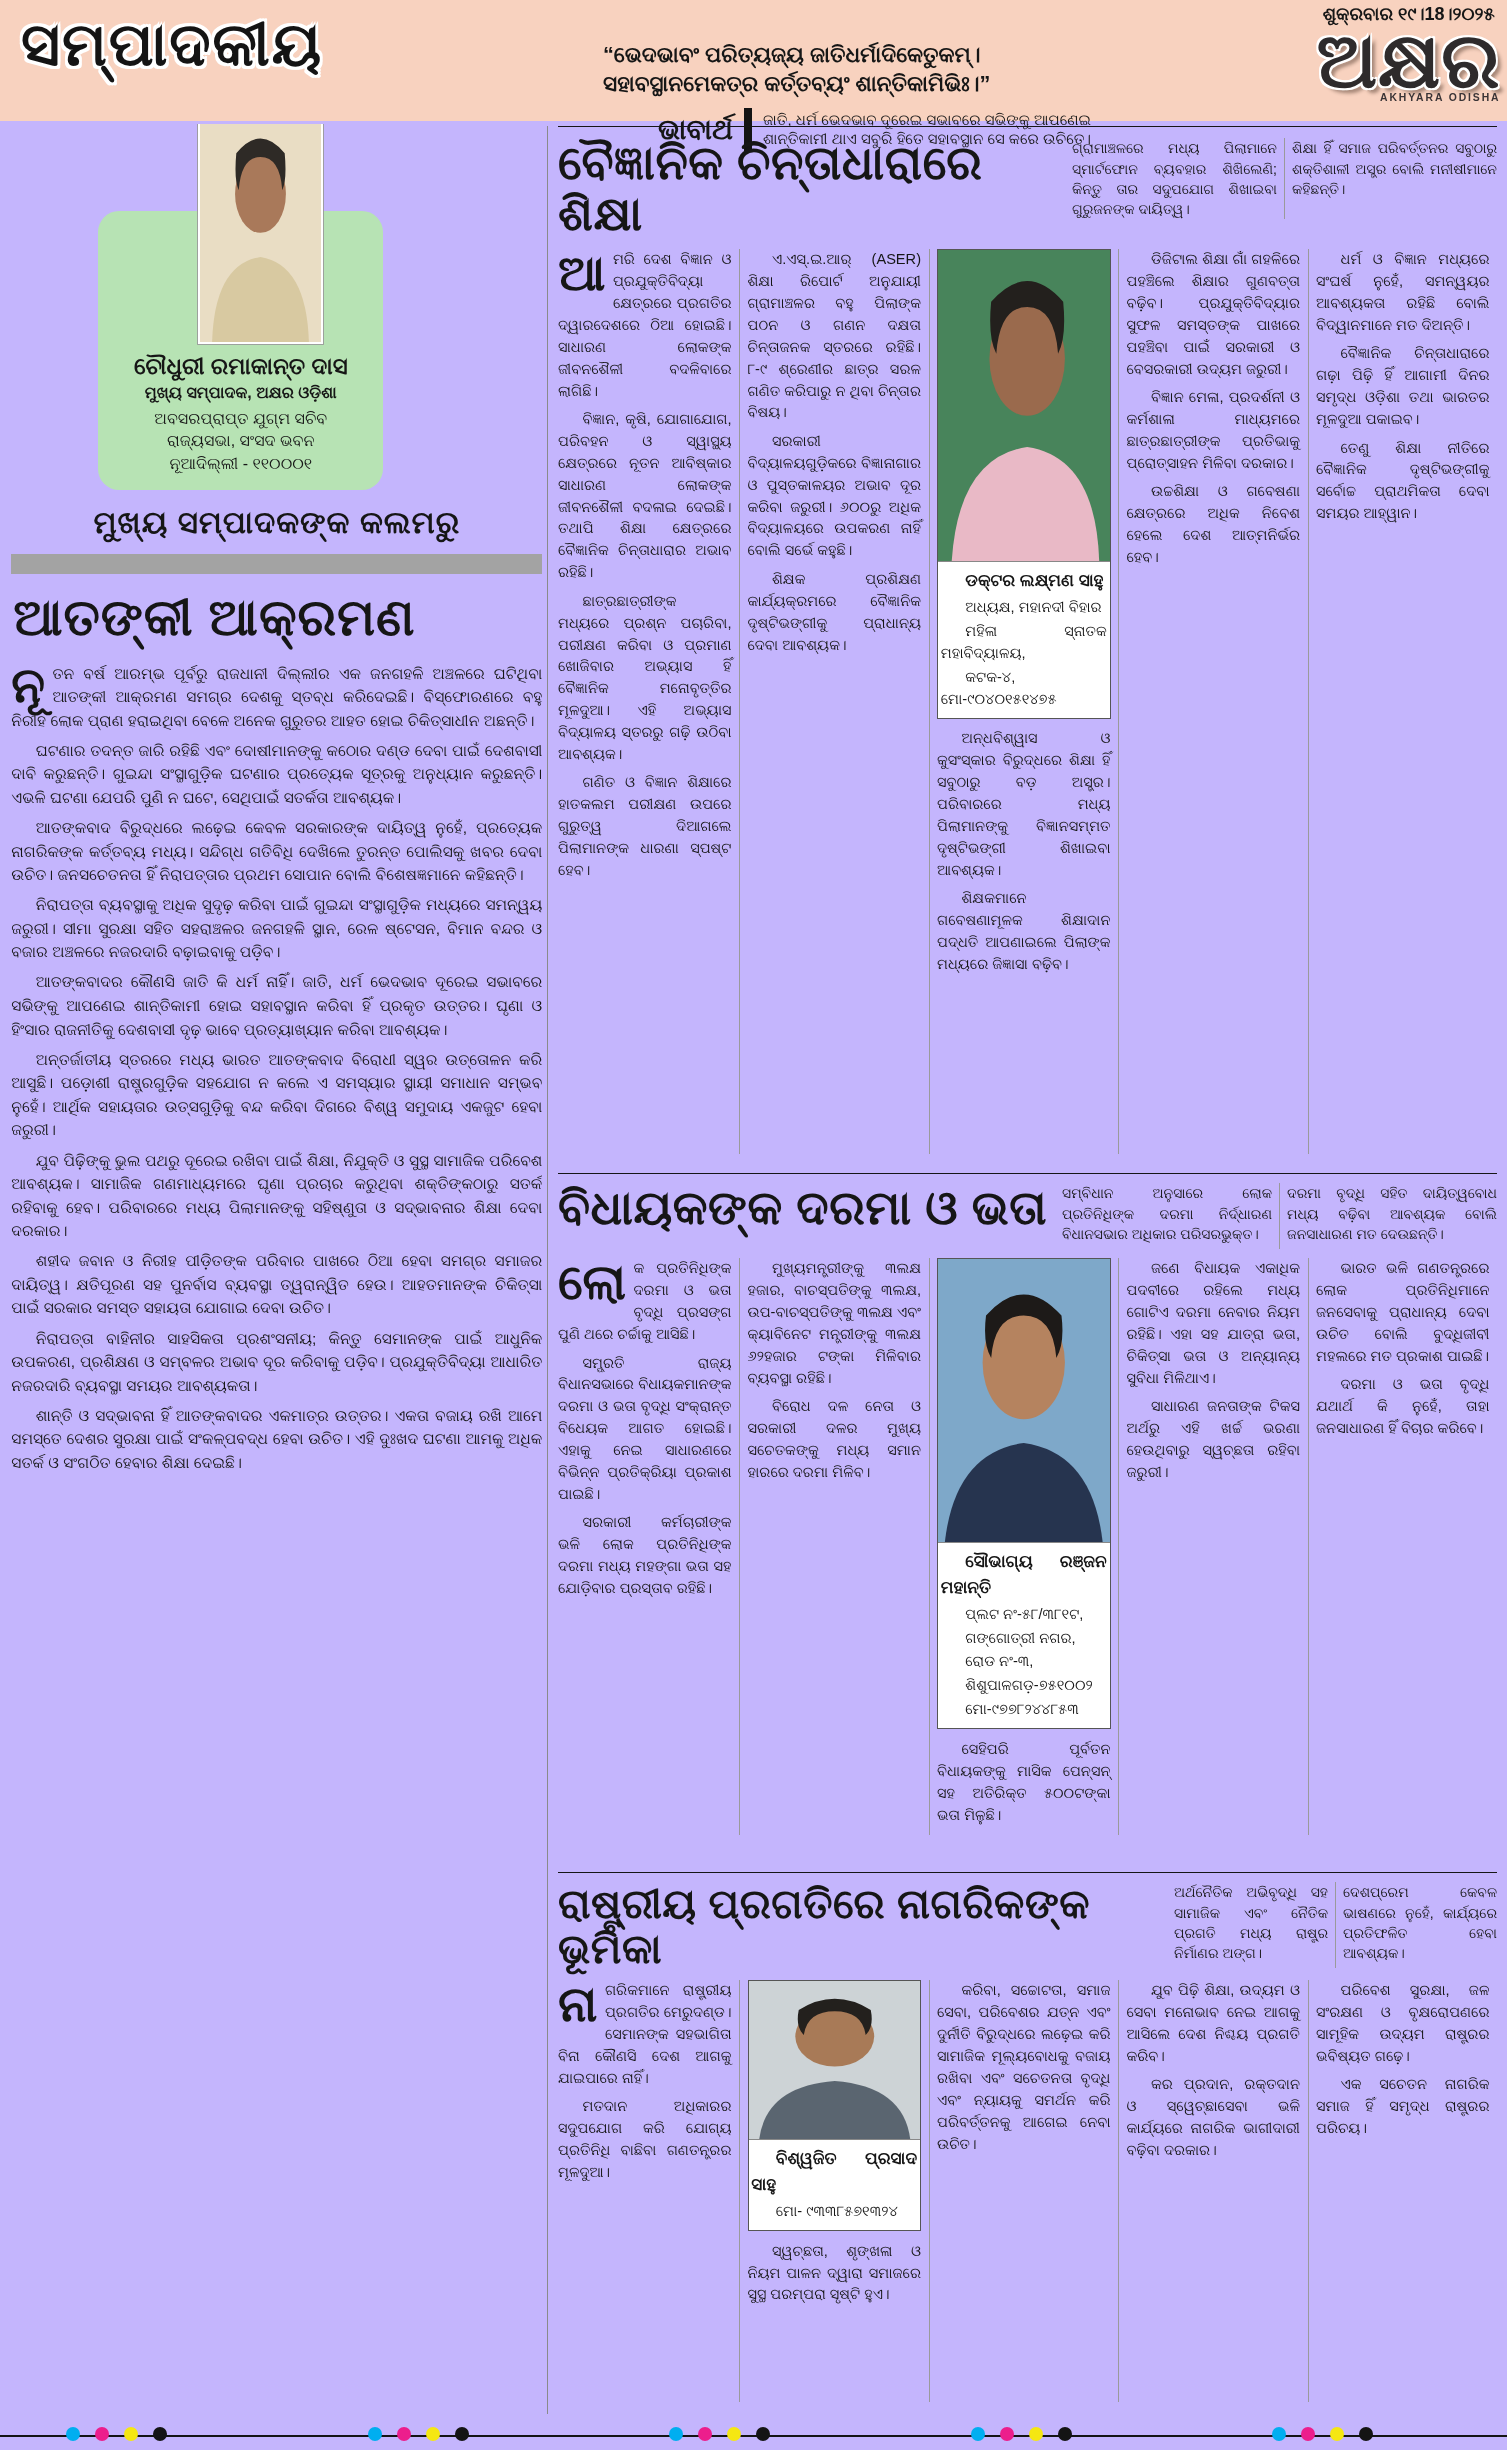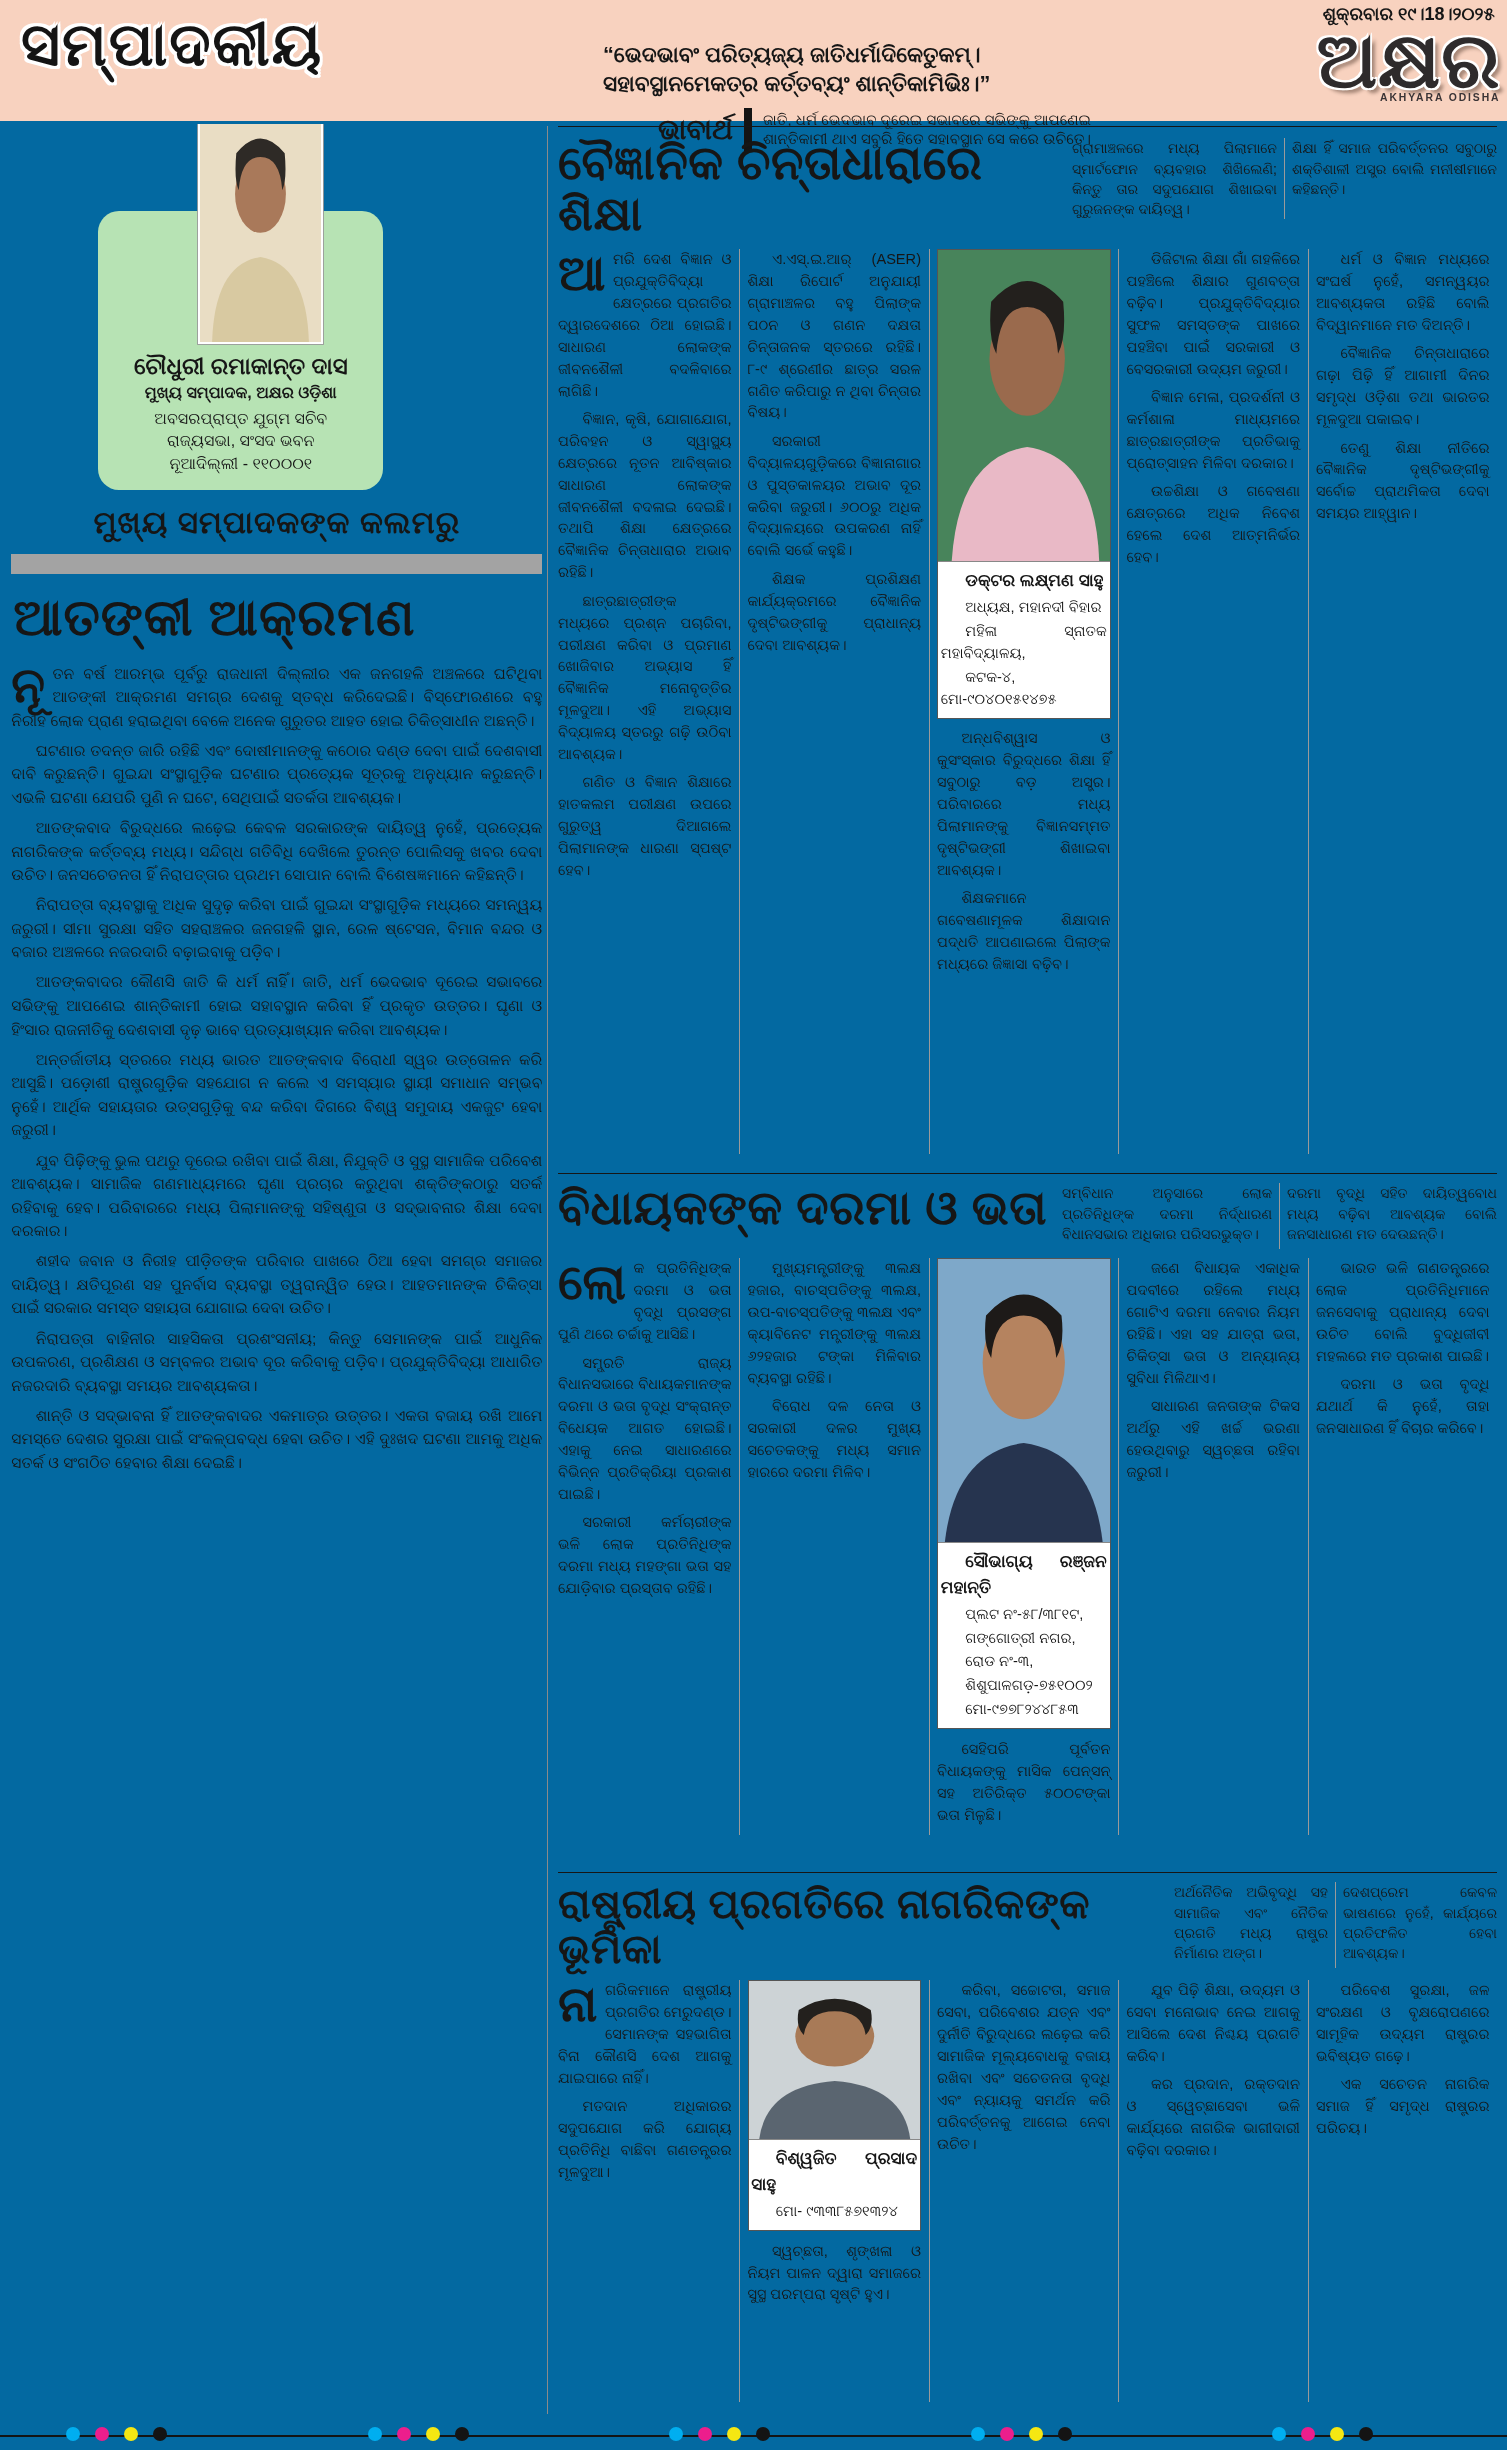--- a/index.html
+++ b/index.html
@@ -1,16 +1,16 @@
 <!DOCTYPE html>
 <html style="font-size:15px"><head>
 <meta charset="utf-8">
 <style>
   html,body{margin:0;padding:0;background:#e8e8e4;}
-  .page{position:relative;width:1508px;height:2450px;margin:0 auto;background:#0369a1;
+  .page{position:relative;width:1508px;height:2450px;margin:0 auto;background:#c4b5fd;
         font-family:"Liberation Sans","DejaVu Sans",sans-serif;color:#161616;overflow:hidden;}
 
   
   .hdr{position:absolute;left:0;top:0;width:1508px;height:121px;background:#f8d2bf;}
   .masthead{position:absolute;left:21px;top:15px;font-size:60px;font-weight:800;color:#141414;
     letter-spacing:1.9px;line-height:1;
     text-shadow:-2.8px -2.8px 0 #fff,2.8px -2.8px 0 #fff,-2.8px 2.8px 0 #fff,2.8px 2.8px 0 #fff,0 2.8px 0 #fff,2.8px 0 0 #fff,-2.8px 0 0 #fff,0 -2.8px 0 #fff;}
   .quote{position:absolute;left:603px;top:12px;width:584px;font-weight:700;font-size:21.7px;line-height:1.35;margin-top:28px;}
   .bhab{display:flex;align-items:center;margin:9.4px 0 0 55px;}
   .bhab-label{font-size:28px;font-weight:800;margin-right:11.3px;}

